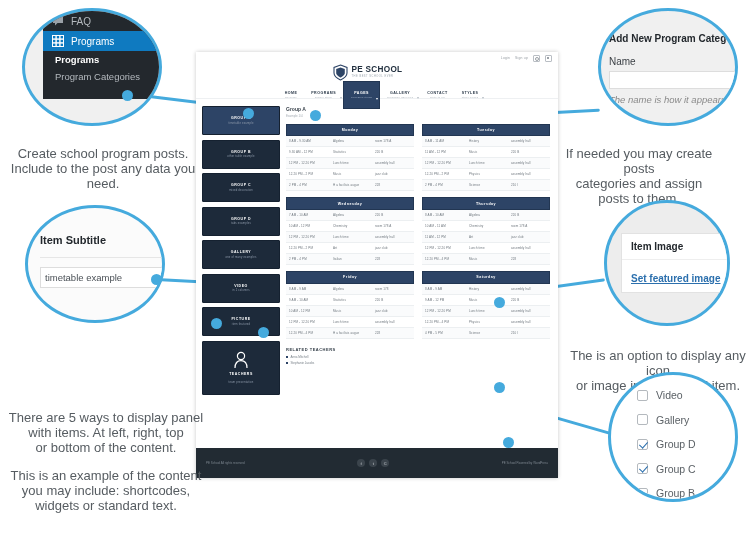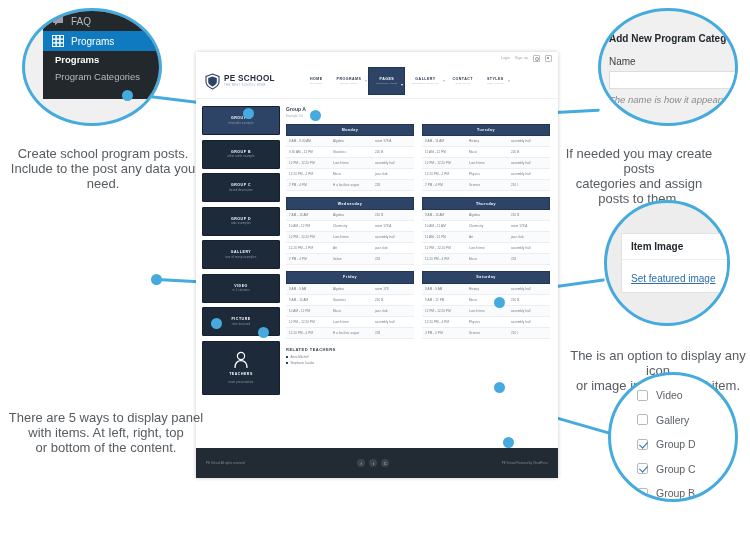--- a/index.html
+++ b/index.html
@@ -28,20 +28,21 @@
   .tb-ico{width:5px;height:5px;border:.5px solid #b9bec4;border-radius:1px;display:inline-block;
     position:relative;}
   .tb-ico.search:after{content:"";position:absolute;left:1px;top:1px;width:2px;height:2px;
     border:.5px solid #9aa0a6;border-radius:50%;}
   .tb-ico.grid:after{content:"";position:absolute;left:1.2px;top:1.2px;width:2.2px;height:2.2px;
     background:#9aa0a6;}
 
   .site-header{
     height:34px;background:#ffffff;display:flex;align-items:center;border-bottom:1px solid #eef0f2;
     padding-left:9px;
+    flex-direction:column;
   }
   .brand{display:flex;align-items:center;gap:4px;width:98px;}
   .shield{width:15px;height:17px;position:relative;}
   .shield svg{display:block;}
   .brand-txt{line-height:1;}
   .brand-name{font-size:8.2px;font-weight:bold;color:#22303f;letter-spacing:.3px;}
   .brand-sub{font-size:2.6px;color:#9aa4ad;letter-spacing:.5px;margin-top:1.5px;}
 
   .nav{display:flex;align-items:stretch;height:34px;flex:1;}
   .nav-item{
@@ -110,21 +111,21 @@
   .adminmenu{position:absolute;left:18px;top:-6px;width:130px;background:#23282d;padding-top:6px;}
   .am-row{display:flex;align-items:center;gap:7px;padding:4px 9px;font-size:10px;color:#b4b9be;}
   .am-row.sel{background:#0f7ac0;color:#fff;font-weight:normal;}
   .am-ico{width:12px;height:12px;display:block;}
   .am-sub{padding:3px 9px 3px 12px;font-size:9.5px;color:#b4b9be;}
   .am-sub.cur{color:#fff;font-weight:bold;}
 
   
   .mb{position:absolute;background:#fff;border:1px solid #e2e2e2;box-sizing:border-box;}
   .mb-h{font-size:10px;font-weight:bold;color:#23282d;padding:7px 9px;border-bottom:1px solid #eee;}
-  .mb-b{padding:8px 9px;}
+  .mb-b{padding:8px 9px;font-weight:bold;}
   .mb-input{height:19px;background:#fff;border:1px solid #ddd;width:100%;box-sizing:border-box;}
   .mb-hint{font-size:9.5px;font-style:italic;color:#8a8a8a;margin-top:6px;}
   .mb-link{font-size:10px;color:#2b6fad;text-decoration:underline;}
   .mb-val{font-size:9.5px;color:#4a5056;padding:3px 4px;}
 
   
   .cb-list{position:absolute;left:26px;top:14px;width:110px;}
   .cb-row{display:flex;align-items:center;gap:8px;margin-bottom:12.5px;}
   .cb-box{width:11px;height:11px;border:1px solid #b4b9be;background:#fff;border-radius:2px;
     position:relative;box-sizing:border-box;}
@@ -483,20 +484,29 @@
     <div class="mb" style="left:8px;top:22px;width:175px;height:82px;border:none;background:transparent;">
       <div style="font-size:10px;font-weight:bold;color:#23282d;">Add New Program Categ</div>
       <div style="font-size:10px;color:#3c4146;margin-top:12px;">Name</div>
       <input class="mb-input" style="margin-top: 4px; width: 160px; height: 18px;" value="">
       <div class="mb-hint" style="margin-top:5px;">The name is how it appears o</div>
     </div>
   </div>
   <div class="cap" style="left:560px;top:146px;width:158px;white-space:pre-line;">If needed you may create posts
 categories and assign posts to them.</div>
 
+  <div class="callout" style="left:25px;top:205px;width:140px;height:118px;background:#fbfbfb;">
+    <div style="position:absolute;left:12px;top:26px;width:160px;">
+      <div style="font-size:11px;font-weight:bold;color:#23282d;">Item Subtitle</div>
+      <div style="height:1px;background:#e6e6e6;margin:11px 0 9px 0;width:145px;"></div>
+      <div style="border:1px solid #ddd;background:#fff;width:130px;height:19px;display:flex;align-items:center;">
+        <span class="mb-val">timetable example</span>
+      </div>
+    </div>
+  </div>
 
   <div class="callout" style="left:604px;top:200px;width:126px;height:126px;background:#ededed;">
     <div class="mb" style="left:14px;top:30px;width:118px;height:60px;">
       <div class="mb-h">Item Image</div>
       <div class="mb-b">
         <a class="mb-link">Set featured image</a>
       </div>
     </div>
   </div>
   <div class="cap" style="left:566px;top:338px;width:184px;white-space:pre-line;margin-top:10px;">The is an option to display any icon
@@ -523,20 +533,23 @@
         <div class="cb-row">
           <span class="cb-box"></span>
           <span class="cb-lbl">Group B</span>
         </div>
       </div>
   </div>
 
   <div class="cap" style="left:8px;top:410px;width:196px;white-space:pre-line;">There are 5 ways to display panel
 with items. At left, right, top
 or bottom of the content.</div>
+  <div class="cap" style="left:8px;top:468px;width:196px;white-space:pre-line;">This is an example of the content
+you may include: shortcodes,
+widgets or standard text.</div>
 
   <div class="dot" style="left:122px;top:90px;"></div>
   <div class="dot" style="left:243px;top:108px;"></div>
   <div class="dot" style="left:310px;top:110px;"></div>
   <div class="dot" style="left:151px;top:274px;"></div>
   <div class="dot" style="left:258px;top:327px;"></div>
   <div class="dot" style="left:211px;top:318px;"></div>
   <div class="dot" style="left:494px;top:382px;"></div>
   <div class="dot" style="left:503px;top:437px;"></div>
   <div class="dot" style="left:494px;top:297px;"></div>

